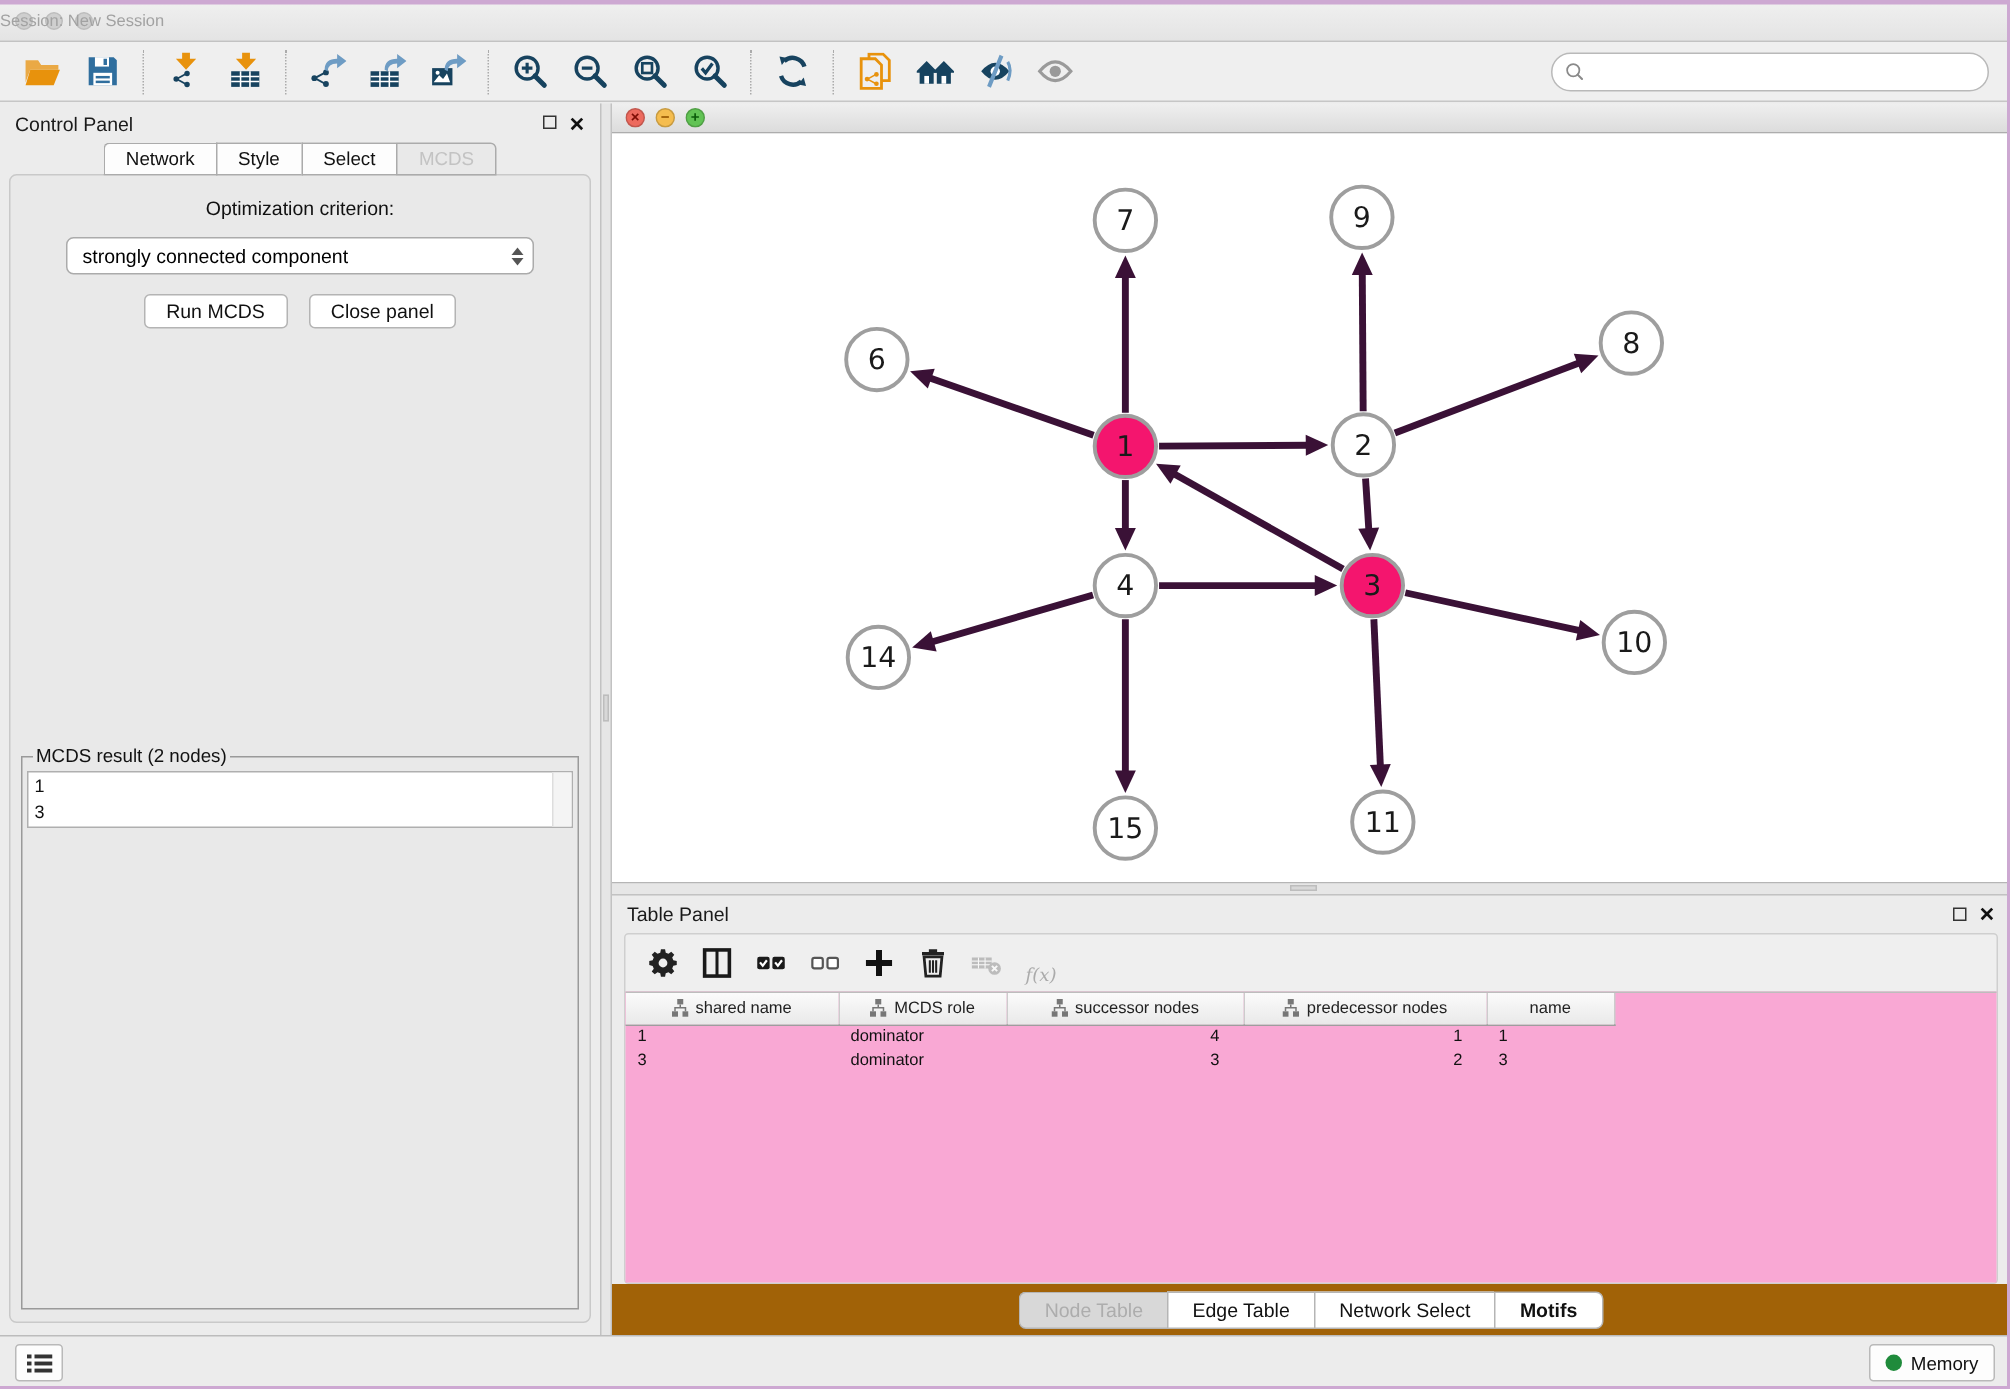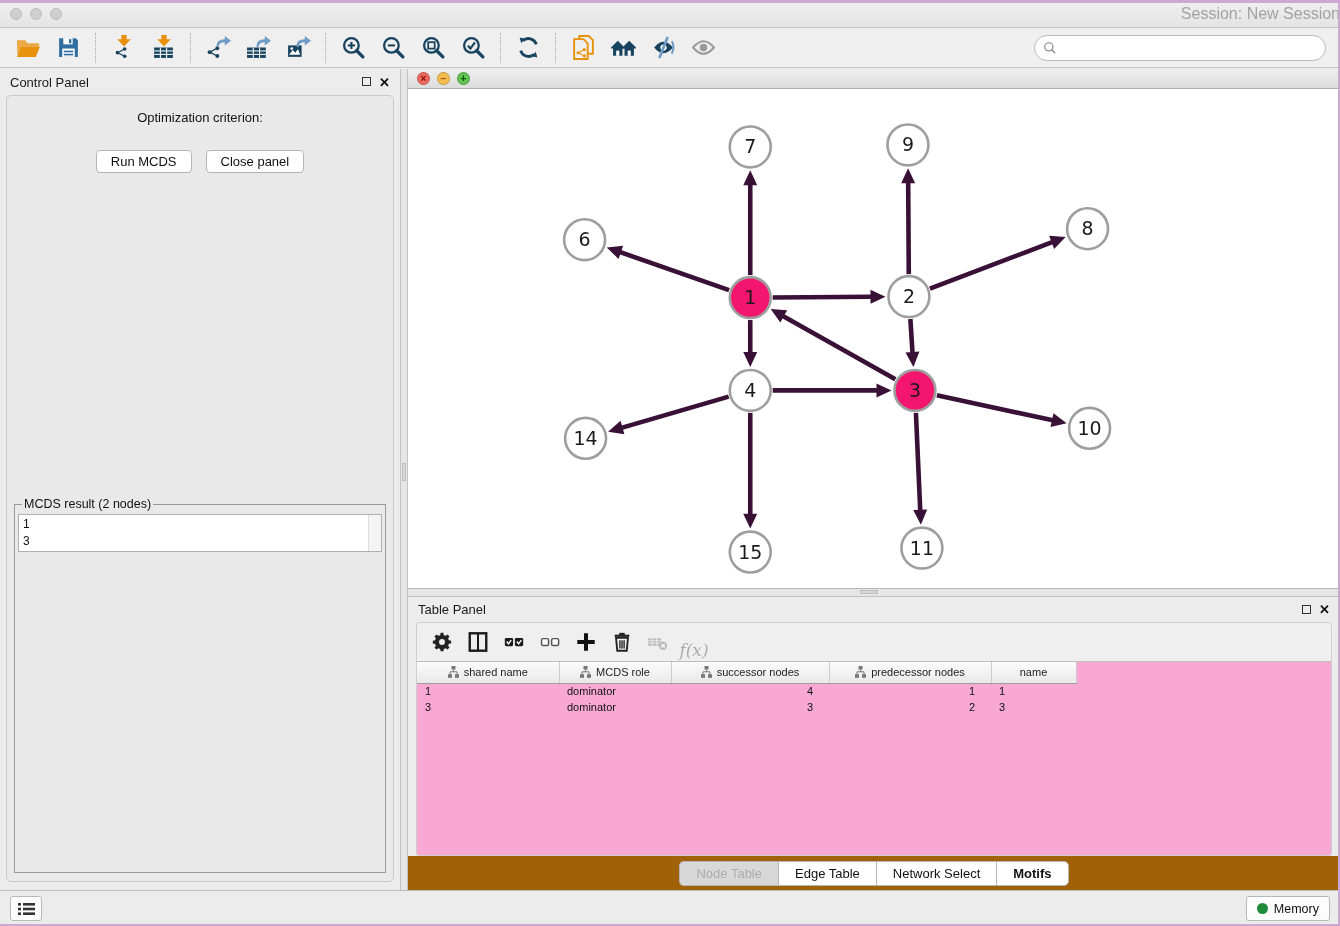--- a/index.html
+++ b/index.html
@@ -10,21 +10,21 @@
   .edge-strip { position:absolute; background:#CDA8D2; z-index:50; pointer-events:none; }
   .edge-top { top:0; left:0; right:0; height:3px; }
   .edge-right { top:0; right:0; bottom:0; width:2px; }
   .edge-bottom { bottom:0; left:0; right:0; height:2px; }
 
   
   .titlebar { height:28px; background:linear-gradient(#F0F0F0,#E4E4E4); border-bottom:1px solid #C2C2C2;
     display:flex; align-items:center; position:relative; }
   .traffic { display:flex; gap:8px; margin-left:10px; }
   .tl-dot { width:12px; height:12px; border-radius:50%; background:#CFCFCF; border:1px solid #BDBDBD; }
-  .titlebar-title { position:absolute; left:0; right:0; text-align:right; color:#A2A2A2; font-size:16px; }
+  .titlebar-title { position:absolute; left:0; right:0; text-align:left; color:#A2A2A2; font-size:11px; }
 
   
   .toolbar { height:40px; background:#EFEFEF; border-bottom:1px solid #C6C6C6; display:flex; align-items:center; padding:0 10px; }
   .tb-group { display:flex; align-items:center; gap:4px; }
   .tb-sep { width:1px; height:30px; border-left:1px dotted #ABABAB; margin:0 9px; }
   .tb-btn { width:36px; height:32px; display:flex; align-items:center; justify-content:center; background:transparent; border:none; cursor:pointer; }
   .tb-btn svg { width:25px; height:25px; }
   .search-wrap { margin-left:auto; margin-right:4px; display:flex; align-items:center; background:#fff;
     border:1px solid #B9B9B9; border-radius:13px; width:292px; height:26px; padding:0 8px; }
   .search-wrap svg { width:14px; height:14px; margin-right:6px; flex:none; }
@@ -97,21 +97,21 @@
 
   
   .table-panel { flex:1; background:#ECECEC; display:flex; flex-direction:column; min-height:0; }
   .tp-header { height:25px; display:flex; align-items:center; padding:0 10px; }
   .tp-inner { margin:0 8px; flex:1; border:1px solid #CFCFCF; border-radius:3px; background:#EFEFEF;
     display:flex; flex-direction:column; min-height:0; }
   .tp-toolbar { height:38px; display:flex; align-items:center; gap:2px; padding:0 8px; }
   .tp-btn { width:34px; height:30px; border:none; background:transparent; display:flex; align-items:center; justify-content:center; cursor:pointer; }
   .tp-btn svg { width:22px; height:22px; }
   .tp-btn.disabled { cursor:default; }
-  .fx-label { font-family:"DejaVu Serif", serif; font-style:italic; font-size:17px; color:#ABABAB;margin-top:16px; }
+  .fx-label { font-family:"DejaVu Serif", serif; font-style:italic; font-size:12px; color:#ABABAB;margin-top:16px; }
 
   .tp-table-region { flex:1; background:#f9a8d4; border-top:1px solid #BDBDBD; overflow:hidden; position:relative; }
   .tp-table { border-collapse:collapse; table-layout:fixed; }
   .tp-table th { height:21px; background:linear-gradient(#FBFBFB,#E9E9E9); border-right:1px solid #CCC;
     border-bottom:1px solid #9E9E9E; font-size:11px; font-weight:normal; color:#222; position:relative; }
   .th-inner { display:flex; align-items:center; justify-content:center; gap:5px; padding:0 4px; }
   .th-icon { flex:none; }
   .tp-table td { height:16px; font-size:11px; color:#111; padding:0 8px; white-space:nowrap; overflow:hidden; }
   .tp-table td.num { text-align:right; padding-right:16px; }
 
@@ -337,22 +337,35 @@
 <div class="main">
 
   <div class="control-panel">
     <div class="panel-header">
       <span class="panel-title">Control Panel</span>
       <span class="panel-header-btns">
         <button class="ph-btn"><span class="float-glyph"></span></button>
         <button class="ph-btn"><span class="close-glyph">✕</span></button>
       </span>
     </div>
+    <div class="cp-tabs" id="cp-tabs">
+        <div class="cp-tab">Network</div>
+        <div class="cp-tab">Style</div>
+        <div class="cp-tab">Select</div>
+        <div class="cp-tab disabled-active">MCDS</div>
+      </div>
     <div class="cp-body">
       <div class="opt-label">Optimization criterion:</div>
+      <div class="opt-select">
+        <span class="opt-select-value">strongly connected component</span>
+        <span class="stepper">
+            <span class="up"></span>
+            <span class="down"></span>
+          </span>
+      </div>
       <div class="cp-buttons">
         <button class="mac-btn">Run MCDS</button>
         <button class="mac-btn">Close panel</button>
       </div>
       <fieldset class="result-fieldset">
         <legend>MCDS result (2 nodes)</legend>
         <div class="result-box">
           <div class="result-text">1
 3</div>
           <div class="result-scroll"></div>

